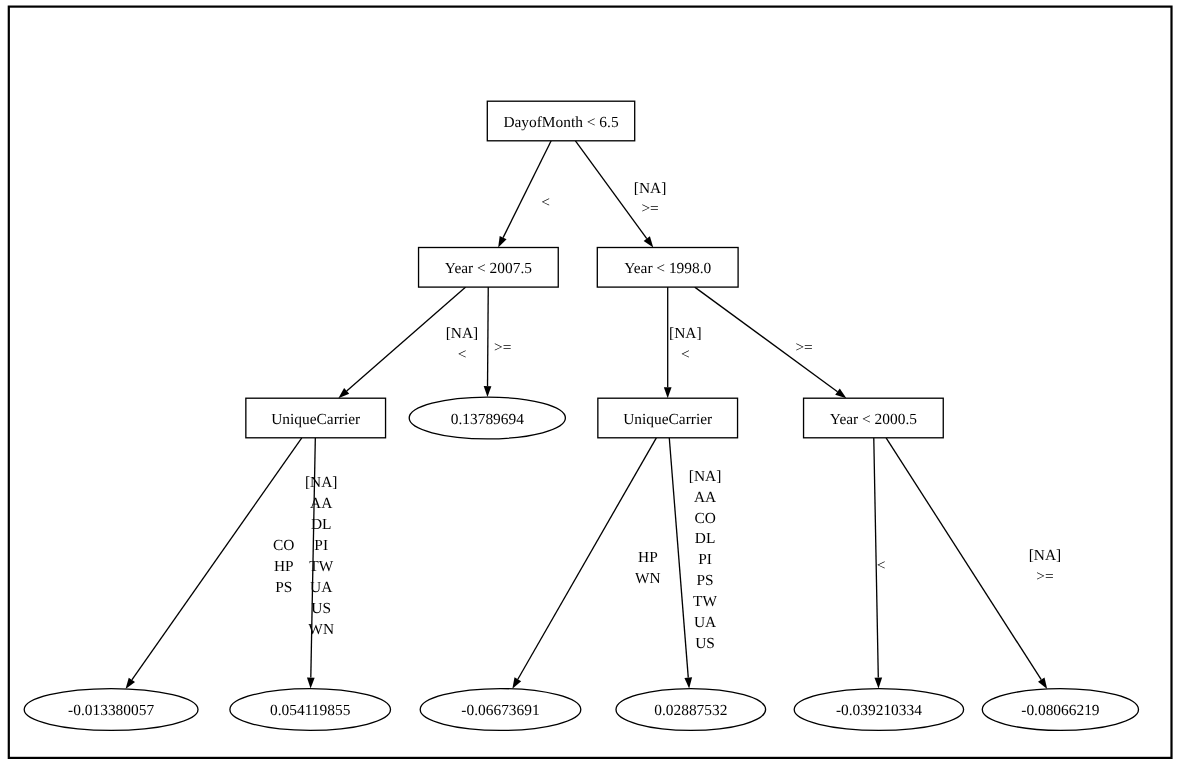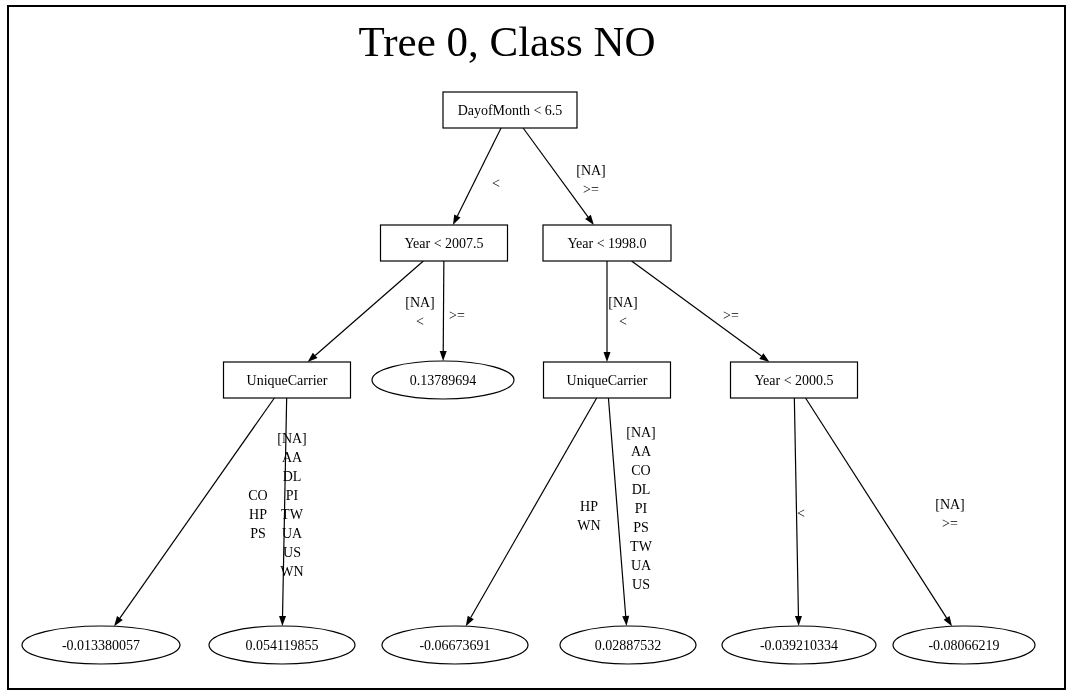--- a/index.html
+++ b/index.html
@@ -35,21 +35,20 @@
   #tree-svg text {
     font-family: "Liberation Serif", "DejaVu Serif", serif;
     font-size: 14px;
     fill: #000000;
   }
 </style>
 </head>
 <body>
 
 <div id="canvas">
-  <div id="diagram-title">Tree 0, Class NO</div>
   <svg id="tree-svg" width="1073" height="696" viewBox="0 0 1073 696">
       <rect x="8" y="6" width="1057" height="683" fill="none" stroke="#000000" stroke-width="2"></rect>
       <g>
         <line x1="501.0676691729323" y1="128" x2="457.3775060397908" y2="216.04229843496714" stroke="#000000" stroke-width="1.2"></line>
         <polygon points="452.9323308270677,225 460.51270158755227,217.59810975942023 454.2423104920293,214.48648711051405" fill="#000000"></polygon>
         <text text-anchor="middle"><tspan x="496" y="188">&lt;</tspan></text>
       </g>
       <g>
         <line x1="523.1278195488721" y1="128" x2="587.9796326393887" y2="216.920527227203" stroke="#000000" stroke-width="1.2"></line>
         <polygon points="593.8721804511279,225 590.8074481098677,214.8581354930943 585.1518171689097,218.9829189613117" fill="#000000"></polygon>

